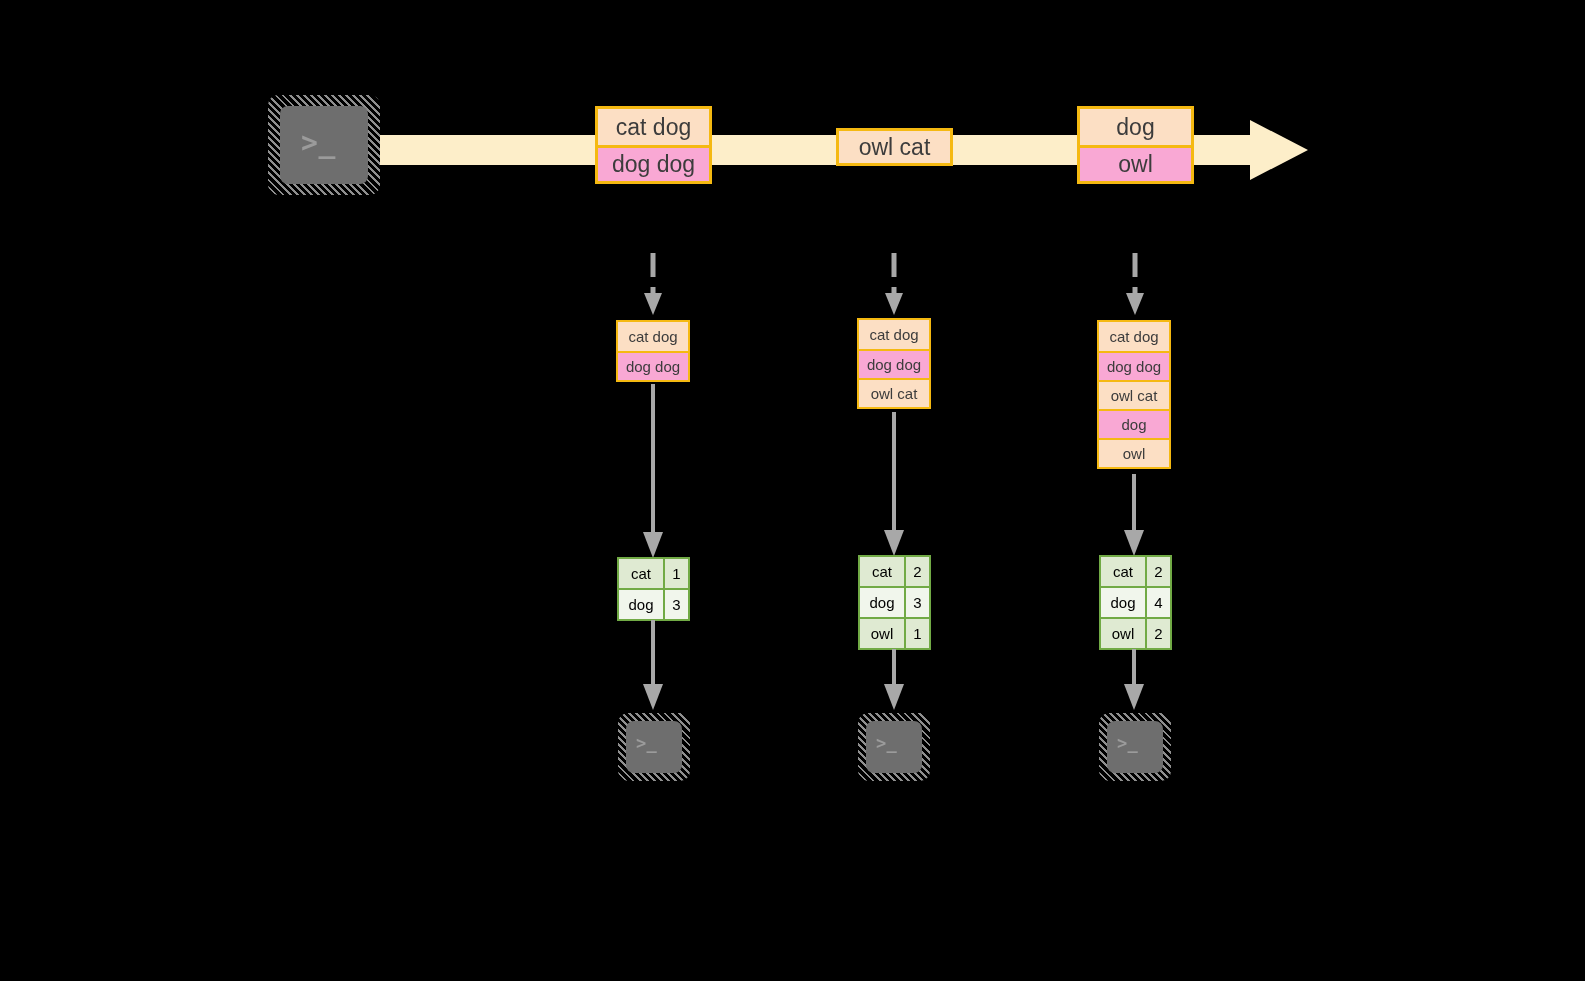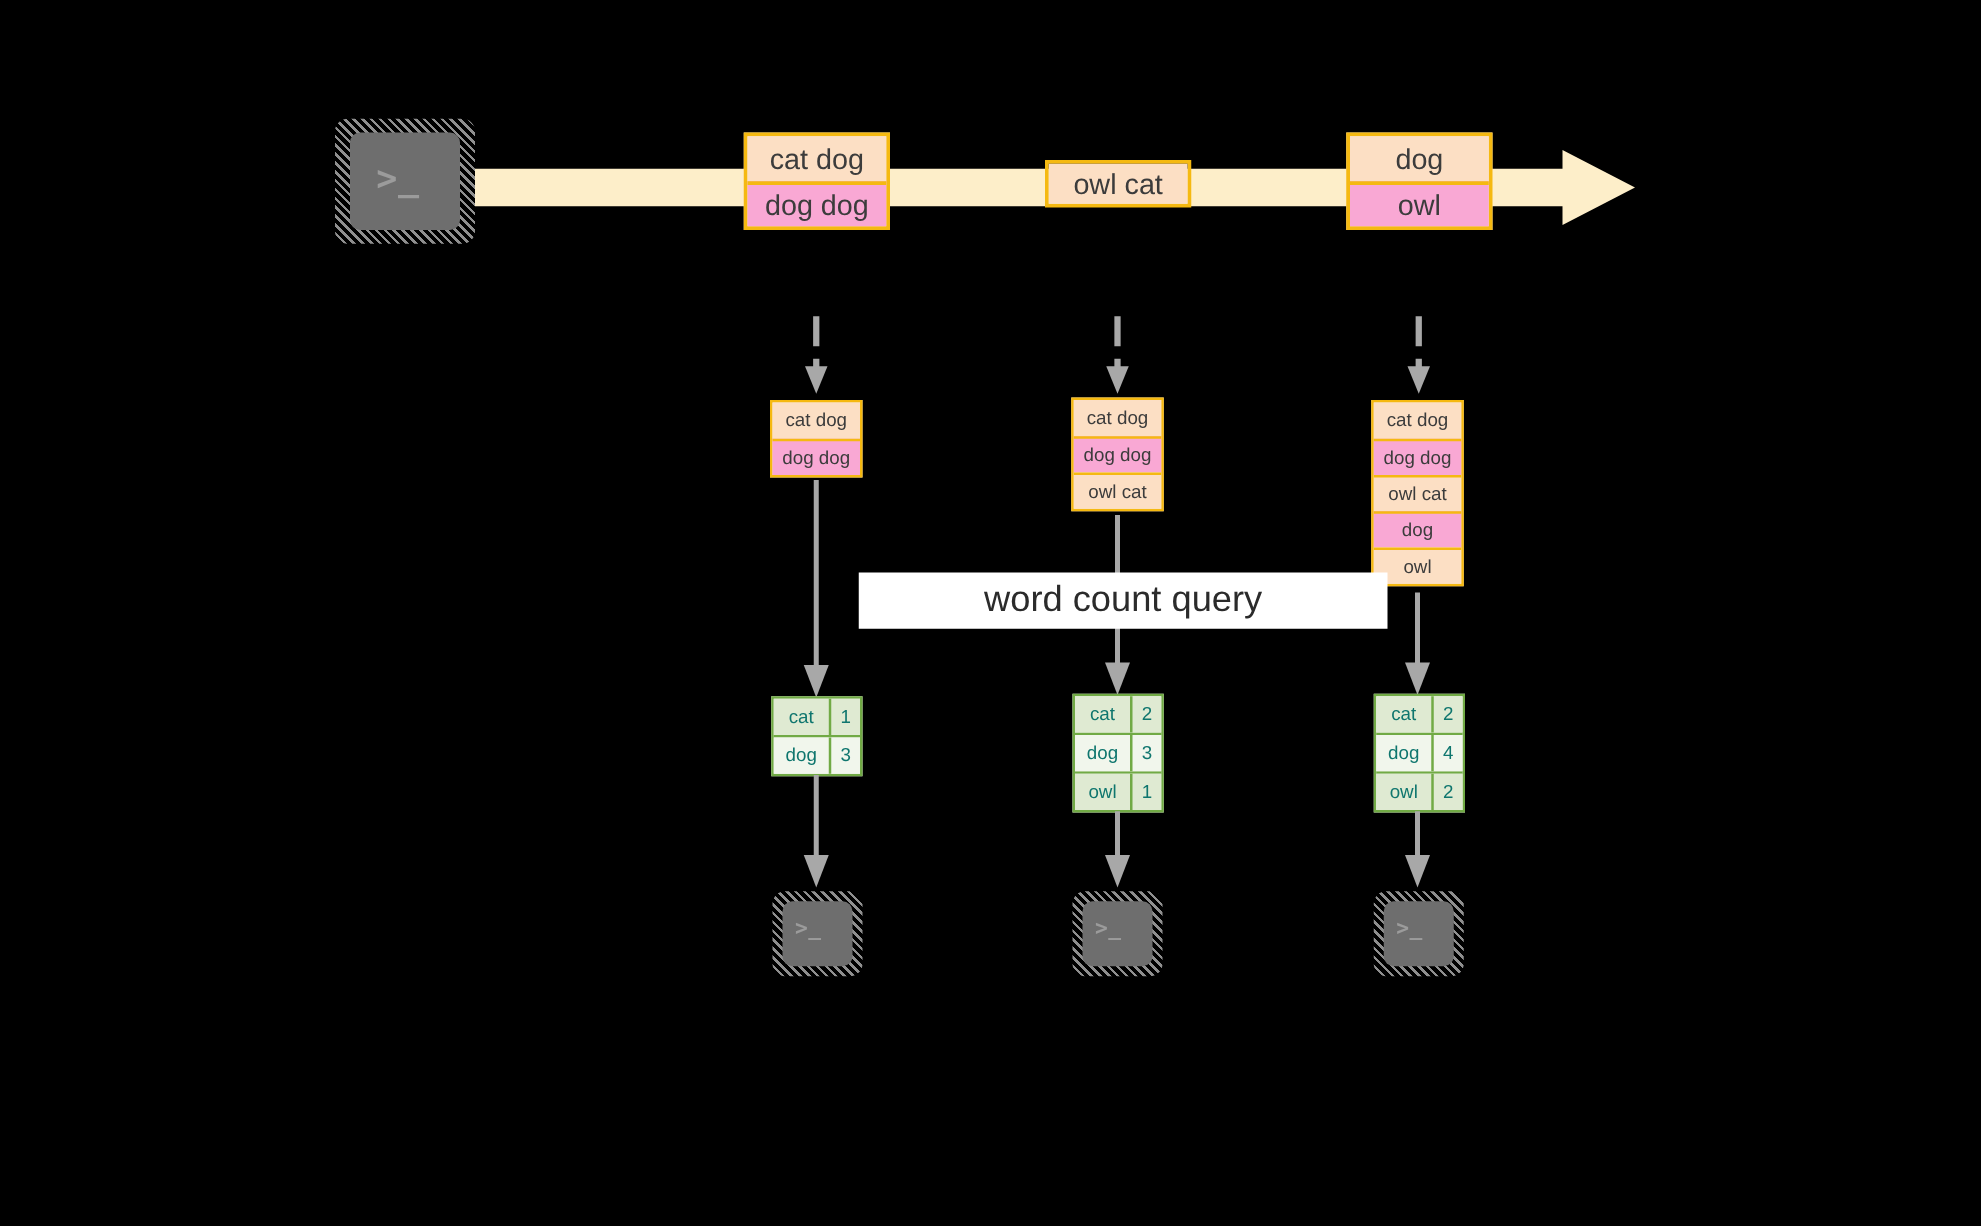--- a/index.html
+++ b/index.html
@@ -97,21 +97,21 @@
   .tbl .trow {
     display: flex;
     height: 29px;
   }
   .tbl .trow + .trow { border-top: 2px solid #71aa45; }
   .tbl .tc {
     box-sizing: border-box;
     display: flex;
     align-items: center;
     justify-content: center;
-    color: #0f766e;
+    color: #000000;
     font-size: 15px;
     white-space: nowrap;
   }
   .tbl .tc.word { width: 44px; }
   .tbl .tc.cnt {
     width: 25px;
     border-left: 2px solid #71aa45;
   }
   .tbl .trow.shade-a .tc { background: #dfead2; }
   .tbl .trow.shade-b .tc { background: #f1f6ec; }
@@ -221,23 +221,20 @@
       <path d="M2,118 L12,144 L22,118 Z" fill="#a8a8a8"></path>
     </svg>
   </div>
   <div class="conn" style="left:1122px; top:474px; width:24px; height:84px;">
     <svg width="24" height="84" viewBox="0 0 24 84">
       <line x1="12" y1="0" x2="12" y2="68" stroke="#a8a8a8" stroke-width="4"></line>
       <path d="M2,56 L12,82 L22,56 Z" fill="#a8a8a8"></path>
     </svg>
   </div>
 
-  <div id="query-label">
-    <span>word count query</span>
-  </div>
 
   <div class="tbl" style="left:617px; top:557px; width:73px;">
     <div class="trow shade-a">
       <div class="tc word">cat</div>
       <div class="tc cnt">1</div>
     </div>
     <div class="trow shade-b">
       <div class="tc word">dog</div>
       <div class="tc cnt">3</div>
     </div>

